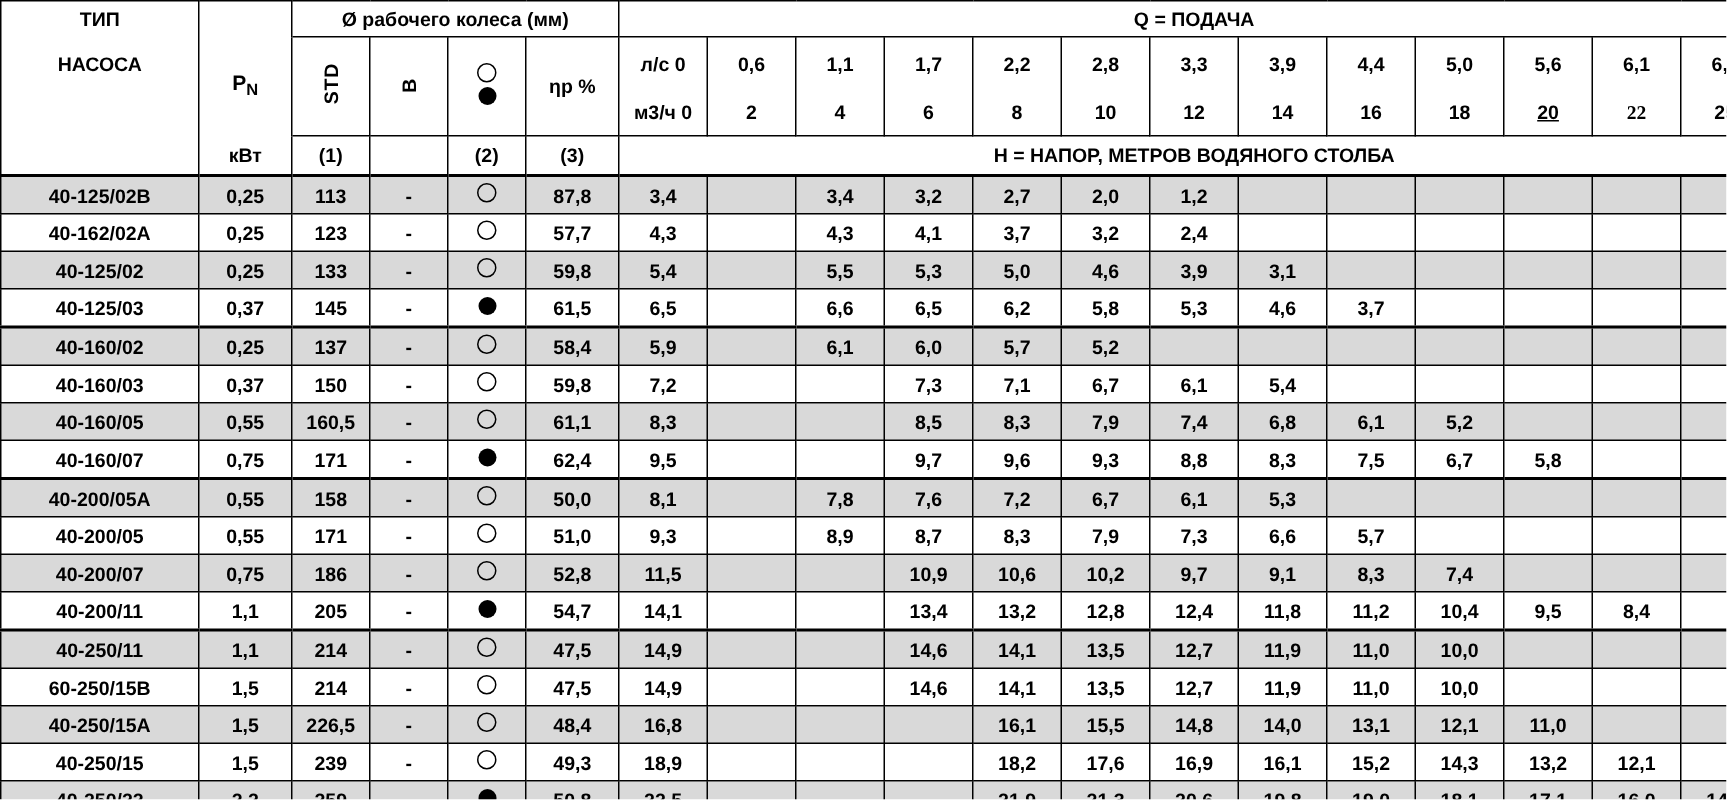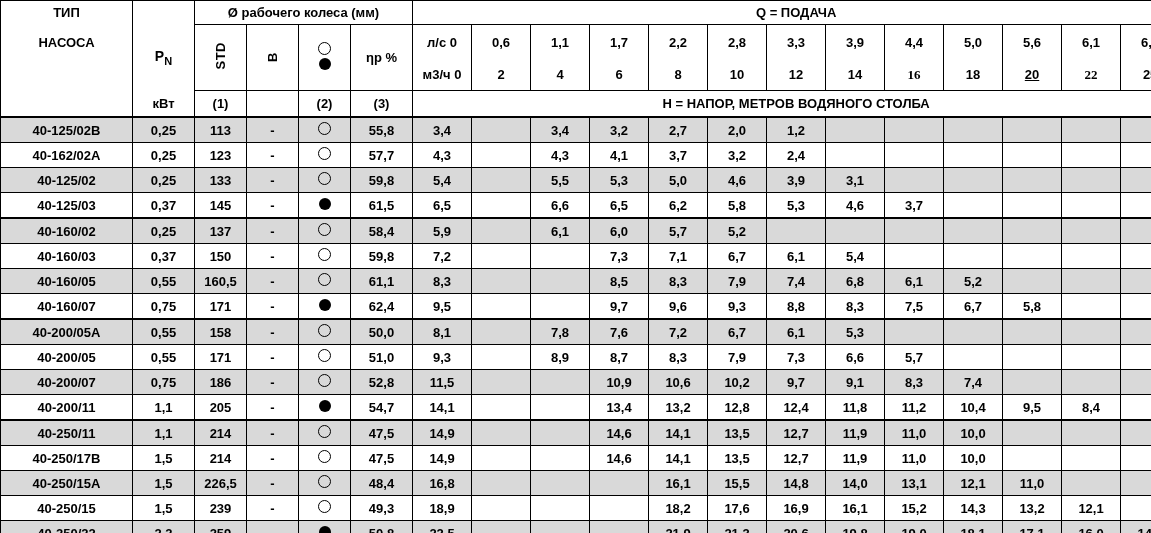--- a/index.html
+++ b/index.html
@@ -105,42 +105,42 @@
         <tr>
           <td class="hdr" style="height:30px;border-top:none;border-bottom:none;"></td>
           <td class="hdr" style="border-top:none;margin-left:35px;">м3/ч 0</td>
           <td class="hdr" style="border-top:none;">2</td>
           <td class="hdr" style="border-top:none;">4</td>
           <td class="hdr" style="border-top:none;">6</td>
           <td class="hdr" style="border-top:none;">8</td>
           <td class="hdr" style="border-top:none;">10</td>
           <td class="hdr" style="border-top:none;">12</td>
           <td class="hdr" style="border-top:none;">14</td>
-          <td class="hdr" style="border-top:none;font-family:Liberation Serif, serif;">16</td>
+          <td class="hdr" style="border-top:none;">16</td>
           <td class="hdr" style="border-top:none;text-align:center;">18</td>
           <td class="hdr" style="border-top:none;text-decoration:underline;">20</td>
           <td class="hdr" style="border-top:none;font-family:Liberation Serif, serif;">22</td>
           <td class="hdr" style="border-top:none;">25</td>
         </tr>
         <tr>
           <td class="hdr thickbottom" style="height:26px;border-top:none;"></td>
           <td class="hdr thickbottom" style="border-top:none;">кВт</td>
           <td class="hdr thickbottom">(1)</td>
           <td class="hdr thickbottom"></td>
           <td class="hdr thickbottom">(2)</td>
           <td class="hdr thickbottom">(3)</td>
           <td class="hdr thickbottom" colspan="13">H  = НАПОР, МЕТРОВ ВОДЯНОГО СТОЛБА</td>
         </tr>
         <tr class="drow row-odd">
           <td class="typecell">40-125/02B</td>
           <td>0,25</td>
           <td>113</td>
           <td>-</td>
           <td><span class="circ-open"></span></td>
-          <td>55,8</td>
+          <td>87,8</td>
           <td class="datacell">3,4</td>
           <td class="datacell"></td>
           <td class="datacell">3,4</td>
           <td class="datacell">3,2</td>
           <td class="datacell">2,7</td>
           <td class="datacell">2,0</td>
           <td class="datacell">1,2</td>
           <td class="datacell"></td>
           <td class="datacell"></td>
           <td class="datacell"></td>
@@ -394,21 +394,21 @@
           <td class="datacell">13,5</td>
           <td class="datacell">12,7</td>
           <td class="datacell">11,9</td>
           <td class="datacell">11,0</td>
           <td class="datacell">10,0</td>
           <td class="datacell"></td>
           <td class="datacell"></td>
           <td class="datacell"></td>
         </tr>
         <tr class="drow row-even">
-          <td class="typecell">40-250/17B</td>
+          <td class="typecell">60-250/15B</td>
           <td>1,5</td>
           <td>214</td>
           <td>-</td>
           <td><span class="circ-open"></span></td>
           <td>47,5</td>
           <td class="datacell">14,9</td>
           <td class="datacell"></td>
           <td class="datacell"></td>
           <td class="datacell">14,6</td>
           <td class="datacell">14,1</td>

